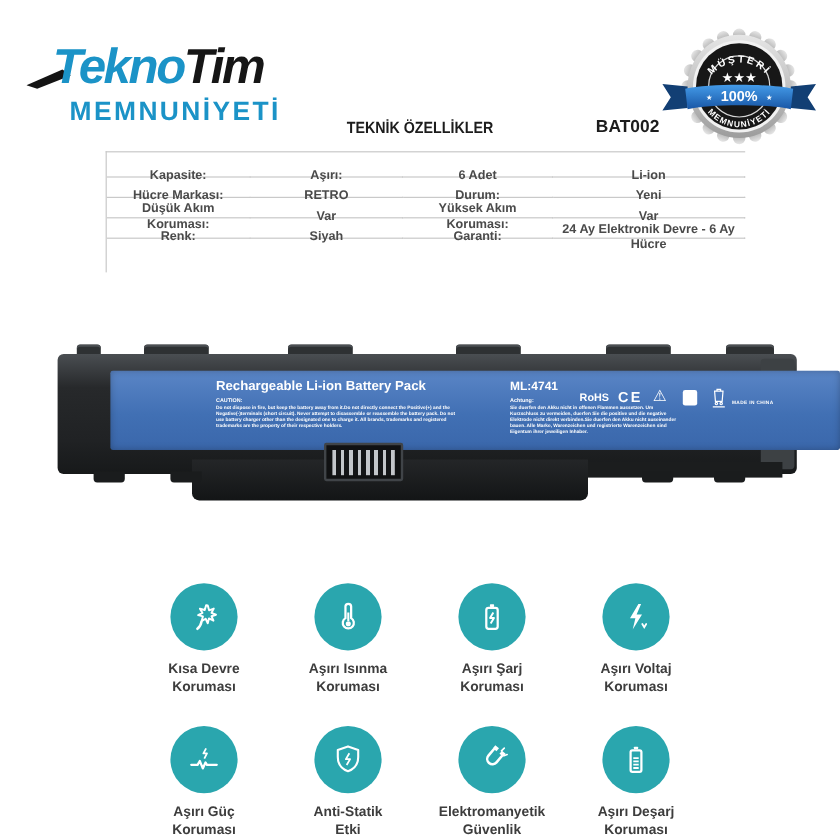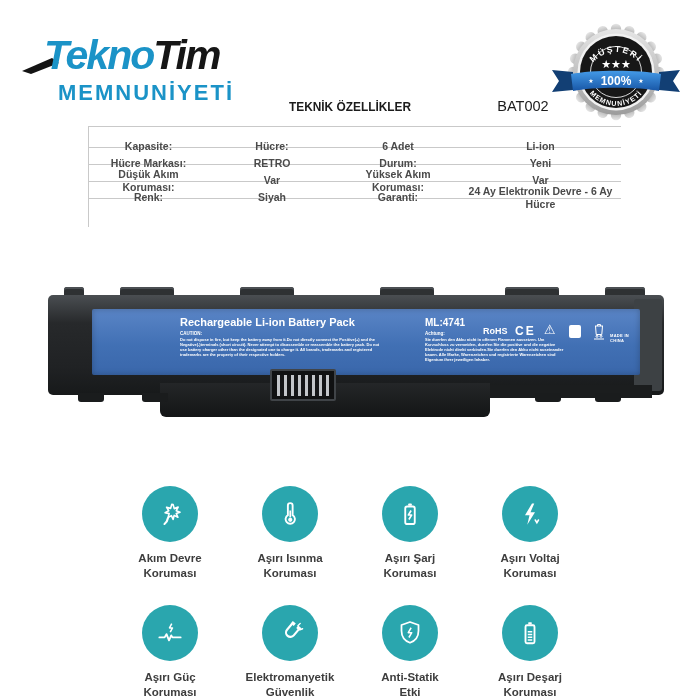--- a/index.html
+++ b/index.html
@@ -16,21 +16,21 @@
             letter-spacing:2px;color:#1b93c7;white-space:nowrap;}
 
   
   .badge{position:absolute;left:546px;top:18px;}
 
   
   .sec-title{position:absolute;left:245px;top:99px;width:210px;text-align:center;
              font-size:13.5px;font-weight:bold;color:#1c1c1c;transform:scaleX(.88);
              transform-origin:center;white-space:nowrap;}
   .prod-code{position:absolute;left:478px;top:98px;width:90px;text-align:center;
-             font-size:14.5px;font-weight:normal;color:#1c1c1c;}
+             font-size:14.5px;font-weight:bold;color:#1c1c1c;}
 
   
   .spec-table{position:absolute;left:88px;top:126px;width:532px;
               display:grid;grid-template-columns:120px 127px 125px 160px;
               grid-template-rows:17px 17px 17px 17px 32px;
               border-top:1px solid #c9c9c9;border-left:1px solid #c9c9c9;}
   .cell{border-right:1px solid #c9c9c9;border-bottom:1px solid #c9c9c9;
         display:flex;align-items:center;justify-content:center;text-align:center;
         font-size:10.5px;font-weight:bold;color:#4a4a4a;line-height:1.25;padding:0 6px;
         box-sizing:border-box;margin-top:20px;}
@@ -40,21 +40,21 @@
   .battery *{position:absolute;box-sizing:border-box;}
   .tab{top:4px;height:10px;width:54px;background:#2e3133;border-radius:3px 3px 0 0;
        box-shadow:inset 0 2px 0 #4b4f53;}
   .bat-body{left:18px;top:12px;width:616px;height:100px;border-radius:5px;
             background:linear-gradient(180deg,#4a4e52,#27292b 28%,#202224 72%,#17191a);}
   .bat-cap{left:604px;top:16px;width:28px;height:92px;background:#3d4144;border-radius:3px;}
   .bat-protrusion{left:130px;top:100px;width:330px;height:34px;border-radius:0 0 6px 6px;
             background:linear-gradient(180deg,#242628,#131516);}
   .bat-ledge{left:450px;top:102px;width:172px;height:13px;background:#1b1d1e;}
   .foot{top:110px;width:26px;height:9px;background:#1a1c1d;border-radius:0 0 3px 3px;}
-  .bat-label{left:62px;top:26px;width:548px;height:66px;border-radius:2px;
+  .bat-label{left:62px;top:26px;width:608px;height:66px;border-radius:2px;
              background:linear-gradient(180deg,#5a85c6,#4170b4 55%,#3a67ab);
              box-shadow:inset 0 0 6px rgba(0,0,0,.25);}
   .bat-label *{position:absolute;color:#fff;}
   .bat-title{left:88px;top:7px;font-size:11px;font-weight:bold;white-space:nowrap;}
   .bat-model{left:333px;top:8px;font-size:10px;font-weight:bold;}
   .bat-rohs{left:391px;top:17px;font-size:9px;font-weight:bold;}
   .bat-ce{left:423px;top:15px;font-size:12px;font-weight:bold;letter-spacing:2px;}
   .bat-warn{left:452px;top:13px;font-size:13px;}
   .bat-box{left:477px;top:16px;width:12px;height:13px;background:#fff;border-radius:2px;}
   .bat-bin{left:500px;top:13px;}
@@ -143,21 +143,21 @@
     <text x="45" y="65" font-size="6" fill="#fff" text-anchor="middle">★</text>
     <text x="95" y="65" font-size="6" fill="#fff" text-anchor="middle">★</text>
     <text x="70" y="66.5" font-size="12" font-weight="bold" fill="#fff" text-anchor="middle">100%</text>
   </svg>
 
   <div class="sec-title">TEKNİK ÖZELLİKLER</div>
   <div class="prod-code">BAT002</div>
 
   <div class="spec-table">
     <div class="cell">Kapasite:</div>
-    <div class="cell">Hücre:</div>
+    <div class="cell">Aşırı:</div>
     <div class="cell">6 Adet</div>
     <div class="cell">Li-ion</div>
     <div class="cell">Hücre Markası:</div>
     <div class="cell">RETRO</div>
     <div class="cell">Durum:</div>
     <div class="cell">Yeni</div>
     <div class="cell">Düşük Akım Koruması:</div>
     <div class="cell">Var</div>
     <div class="cell">Yüksek Akım Koruması:</div>
     <div class="cell">Var</div>
@@ -214,21 +214,21 @@
 
   <div class="features">
 
     <div class="feat">
       <div class="feat-circle">
         <svg width="30" height="30" viewBox="0 0 24 24">
           <path d="M14.5 4.5l.9 3.2 3.1-1.2-1.5 2.9 3 1.2-3 1 1.3 3-3-1.5-.8 3.2-1.4-3-2.7 1.6.9-3.2-3.2-.8 2.9-1.5-1.7-2.8 3.2.9.9-3.2z" fill="none" stroke="#fff" stroke-width="1.3" stroke-linejoin="round"></path>
           <path d="M7.6 20c1.7-1.3 2.4-2.8 2.7-4.6" fill="none" stroke="#fff" stroke-width="1.7" stroke-linecap="round"></path>
         </svg>
       </div>
-      <div class="feat-label"><span>Akım Devre</span><br><span>Koruması</span></div>
+      <div class="feat-label"><span>Kısa Devre</span><br><span>Koruması</span></div>
     </div>
 
     <div class="feat">
       <div class="feat-circle">
         <svg width="30" height="30" viewBox="0 0 24 24">
           <path d="M10.3 5.2a1.9 1.9 0 0 1 3.8 0v7.7a3.7 3.7 0 1 1-3.8 0z" fill="none" stroke="#fff" stroke-width="1.5"></path>
           <circle cx="12.2" cy="16.6" r="1.7" fill="#fff"></circle>
           <path d="M12.2 9.2v5.6" stroke="#fff" stroke-width="1.4"></path>
         </svg>
       </div>
@@ -257,49 +257,49 @@
     </div>
 
     <div class="feat">
       <div class="feat-circle">
         <svg width="30" height="30" viewBox="0 0 24 24">
           <path d="M3.5 15.5h4.2l1.5-2.6 2 5 1.8-4 1 1.6h6.5" fill="none" stroke="#fff" stroke-width="1.5" stroke-linejoin="round" stroke-linecap="round"></path>
           <path d="M13.4 4.5l-1.8 3.4h2.4l-1.8 3.4" fill="none" stroke="#fff" stroke-width="1.2" stroke-linejoin="round"></path>
         </svg>
       </div>
       <div class="feat-label"><span>Aşırı Güç</span><br><span>Koruması</span></div>
+    </div>
+
+    <div class="feat">
+      <div class="feat-circle">
+        <svg width="30" height="30" viewBox="0 0 24 24">
+          <path d="M12 3.2l6.8 2.4v4.6c0 4.8-2.9 8.2-6.8 9.6-3.9-1.4-6.8-4.8-6.8-9.6V5.6z" fill="none" stroke="#fff" stroke-width="1.4" stroke-linejoin="round"></path>
+          <path d="M12.9 7.8l-2.3 3.9h2.8l-2.3 3.9" fill="none" stroke="#fff" stroke-width="1.2" stroke-linejoin="round"></path>
+        </svg>
+      </div>
+      <div class="feat-label"><span>Anti-Statik</span><br><span>Etki</span></div>
     </div>
 
     <div class="feat">
       <div class="feat-circle">
         <svg width="30" height="30" viewBox="0 0 24 24">
           <g transform="rotate(40 12 12)">
             <path d="M8.5 5.5v6a3.5 3.5 0 0 0 7 0v-6" fill="none" stroke="#fff" stroke-width="1.7"></path>
             <rect x="7.5" y="3.2" width="3.2" height="2.6" fill="#fff"></rect>
             <rect x="13.3" y="3.2" width="3.2" height="2.6" fill="#fff"></rect>
           </g>
           <path d="M18.3 6.2l1.9-1.9M20 9.4l2.1-.8" stroke="#fff" stroke-width="1.1" fill="none" stroke-linecap="round"></path>
         </svg>
       </div>
       <div class="feat-label"><span>Elektromanyetik</span><br><span>Güvenlik</span></div>
     </div>
 
     <div class="feat">
       <div class="feat-circle">
         <svg width="30" height="30" viewBox="0 0 24 24">
-          <path d="M12 3.2l6.8 2.4v4.6c0 4.8-2.9 8.2-6.8 9.6-3.9-1.4-6.8-4.8-6.8-9.6V5.6z" fill="none" stroke="#fff" stroke-width="1.4" stroke-linejoin="round"></path>
-          <path d="M12.9 7.8l-2.3 3.9h2.8l-2.3 3.9" fill="none" stroke="#fff" stroke-width="1.2" stroke-linejoin="round"></path>
-        </svg>
-      </div>
-      <div class="feat-label"><span>Anti-Statik</span><br><span>Etki</span></div>
-    </div>
-
-    <div class="feat">
-      <div class="feat-circle">
-        <svg width="30" height="30" viewBox="0 0 24 24">
           <rect x="8.4" y="5.8" width="7.2" height="14.4" rx="1.2" fill="none" stroke="#fff" stroke-width="1.5"></rect>
           <rect x="10.6" y="3.4" width="2.8" height="1.7" rx="0.4" fill="#fff"></rect>
           <path d="M10.2 11h3.6M10.2 13.2h3.6M10.2 15.4h3.6M10.2 17.6h3.6" stroke="#fff" stroke-width="1.2"></path>
         </svg>
       </div>
       <div class="feat-label"><span>Aşırı Deşarj</span><br><span>Koruması</span></div>
     </div>
 
   </div>
 </div>

